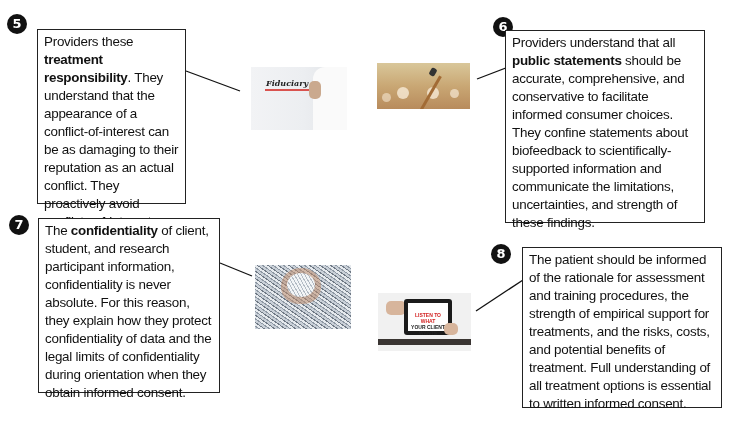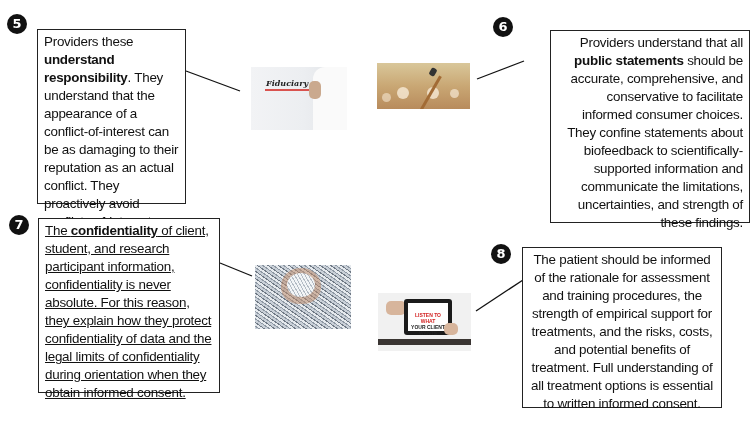--- a/index.html
+++ b/index.html
@@ -20,53 +20,53 @@
 
 <svg class="lines" width="750" height="422">
   <line x1="186" y1="71" x2="240" y2="91" stroke="#111" stroke-width="1.3"></line>
   <line x1="477" y1="79" x2="524" y2="61" stroke="#111" stroke-width="1.3"></line>
   <line x1="220" y1="263" x2="252" y2="276" stroke="#111" stroke-width="1.3"></line>
   <line x1="476" y1="311" x2="523" y2="280" stroke="#111" stroke-width="1.3"></line>
 </svg>
 
 <div class="num" style="left:7px;top:14px;">5</div>
 <div class="box" style="left:37px;top:29px;width:149px;height:175px;">
-  <span>Providers these </span><b>understand responsibility</b><span>. They understand that the appearance of a conflict-of-interest can be as damaging to their reputation as an actual conflict. They proactively avoid conflicts-of-interest.</span>
+  <span>Providers these </span><b>treatment responsibility</b><span>. They understand that the appearance of a conflict-of-interest can be as damaging to their reputation as an actual conflict. They proactively avoid conflicts-of-interest.</span>
 </div>
 <div class="img" style="left:251px;top:67px;width:96px;height:63px;background:linear-gradient(90deg,#f2f3f5 0%,#eceef1 55%,#dfe2e6 100%);">
   <div style="position:absolute;left:15px;top:11px;font-size:8px;font-style:italic;font-weight:bold;color:#222;font-family:'DejaVu Serif',serif;">Fiduciary duty</div>
   <div style="position:absolute;left:14px;top:22px;width:50px;height:2px;background:#d9534f;"></div>
   <div style="position:absolute;left:62px;top:0;width:34px;height:63px;background:#fafafa;border-radius:12px 0 0 0;"></div>
   <div style="position:absolute;left:58px;top:14px;width:12px;height:18px;background:#caa98e;border-radius:5px;"></div>
 </div>
 
 <div class="num" style="left:493px;top:17px;">6</div>
-<div class="box" style="left:550px;top:30px;width:200px;height:193px;text-align:right;">
+<div class="box" style="left:505px;top:30px;width:200px;height:193px;">
   <span>Providers understand that all </span><b>public statements</b><span> should be accurate, comprehensive, and conservative to facilitate informed consumer choices. They confine statements about biofeedback to scientifically-supported information and communicate the limitations, uncertainties, and strength of these findings.</span>
 </div>
 <div class="img" style="left:377px;top:63px;width:93px;height:46px;background:linear-gradient(180deg,#d9c79a 0%,#c9a774 50%,#b88b5c 100%);">
   <div style="position:absolute;left:20px;top:24px;width:12px;height:12px;border-radius:50%;background:rgba(255,245,230,0.7);"></div>
   <div style="position:absolute;left:50px;top:24px;width:12px;height:12px;border-radius:50%;background:rgba(255,245,230,0.7);"></div>
   <div style="position:absolute;left:73px;top:26px;width:9px;height:9px;border-radius:50%;background:rgba(255,245,230,0.6);"></div>
   <div style="position:absolute;left:5px;top:30px;width:9px;height:9px;border-radius:50%;background:rgba(255,245,230,0.5);"></div>
   <div style="position:absolute;left:42px;top:8px;width:3px;height:40px;background:#a26b35;transform:rotate(30deg);transform-origin:bottom;"></div>
   <div style="position:absolute;left:53px;top:5px;width:6px;height:8px;background:#333;border-radius:2px;transform:rotate(30deg);"></div>
 </div>
 
 <div class="num" style="left:9px;top:215px;">7</div>
-<div class="box" style="left:38px;top:218px;width:182px;height:175px;text-decoration:underline;">
+<div class="box" style="left:38px;top:218px;width:182px;height:175px;">
   <span>The </span><b>confidentiality</b><span> of client, student, and research participant information, confidentiality is never absolute. For this reason, they explain how they protect confidentiality of data and the legal limits of confidentiality during orientation when they obtain informed consent.</span>
 </div>
 <div class="img" style="left:255px;top:265px;width:96px;height:64px;background:repeating-linear-gradient(35deg,#c9d0d8 0 2px,#8e98a4 2px 3px,#e6eaee 3px 5px,#6f7985 5px 6px);">
   <div style="position:absolute;left:26px;top:3px;width:40px;height:36px;border-radius:50% 50% 45% 45%;background:rgba(190,140,110,0.55);"></div>
   <div style="position:absolute;left:32px;top:8px;width:28px;height:24px;border-radius:50%;background:repeating-linear-gradient(60deg,#f2f4f6 0 2px,#b4bcc5 2px 3px);"></div>
 </div>
 
 <div class="num" style="left:491px;top:244px;">8</div>
-<div class="box" style="left:522px;top:247px;width:200px;height:161px;text-align:center;">
+<div class="box" style="left:522px;top:247px;width:200px;height:161px;">
   <span>The patient should be informed of the rationale for assessment and training procedures, the strength of empirical support for treatments, and the risks, costs, and potential benefits of treatment. Full understanding of all treatment options is essential to written informed consent.</span><b></b><span></span>
 </div>
 <div class="img" style="left:378px;top:293px;width:93px;height:58px;background:#f1f1f1;">
   <div style="position:absolute;left:0;top:46px;width:93px;height:6px;background:#3a3532;"></div>
   <div style="position:absolute;left:8px;top:8px;width:20px;height:14px;background:#d7b59c;border-radius:5px;"></div>
   <div style="position:absolute;left:26px;top:6px;width:48px;height:36px;background:#1b1b1b;border-radius:3px;">
     <div style="position:absolute;left:4px;top:4px;width:40px;height:28px;background:#fff;text-align:center;">
       <div style="font-size:5px;font-weight:bold;color:#d32222;margin-top:9px;line-height:6px;">LISTEN TO WHAT</div>
       <div style="font-size:5px;font-weight:bold;color:#222;line-height:6px;">YOUR CLIENT WANTS</div>
     </div>

